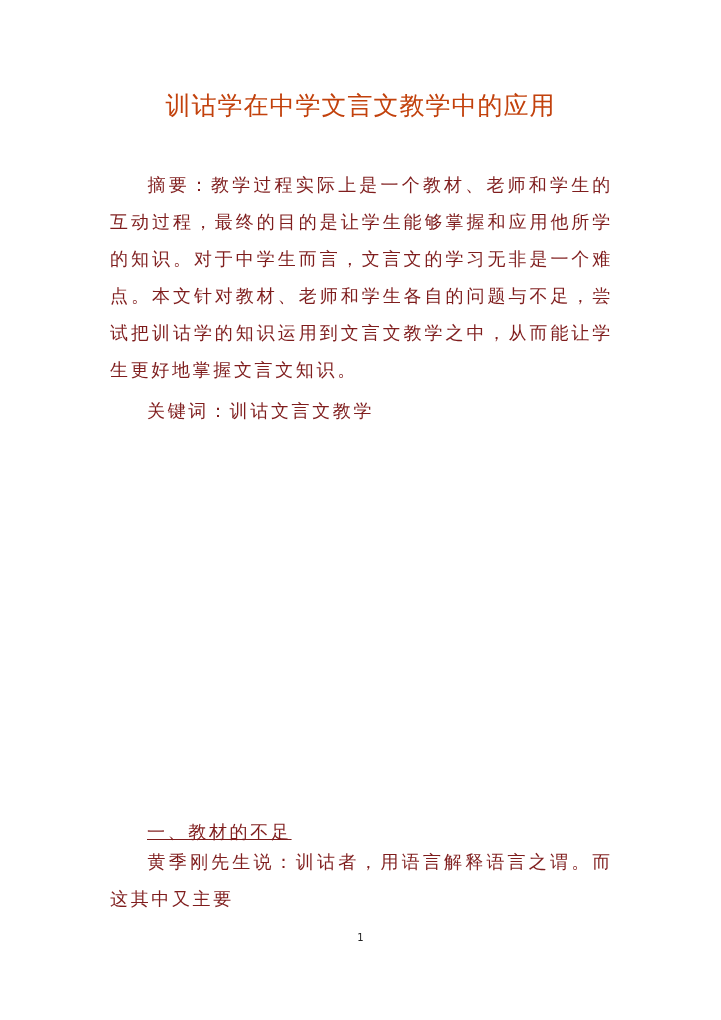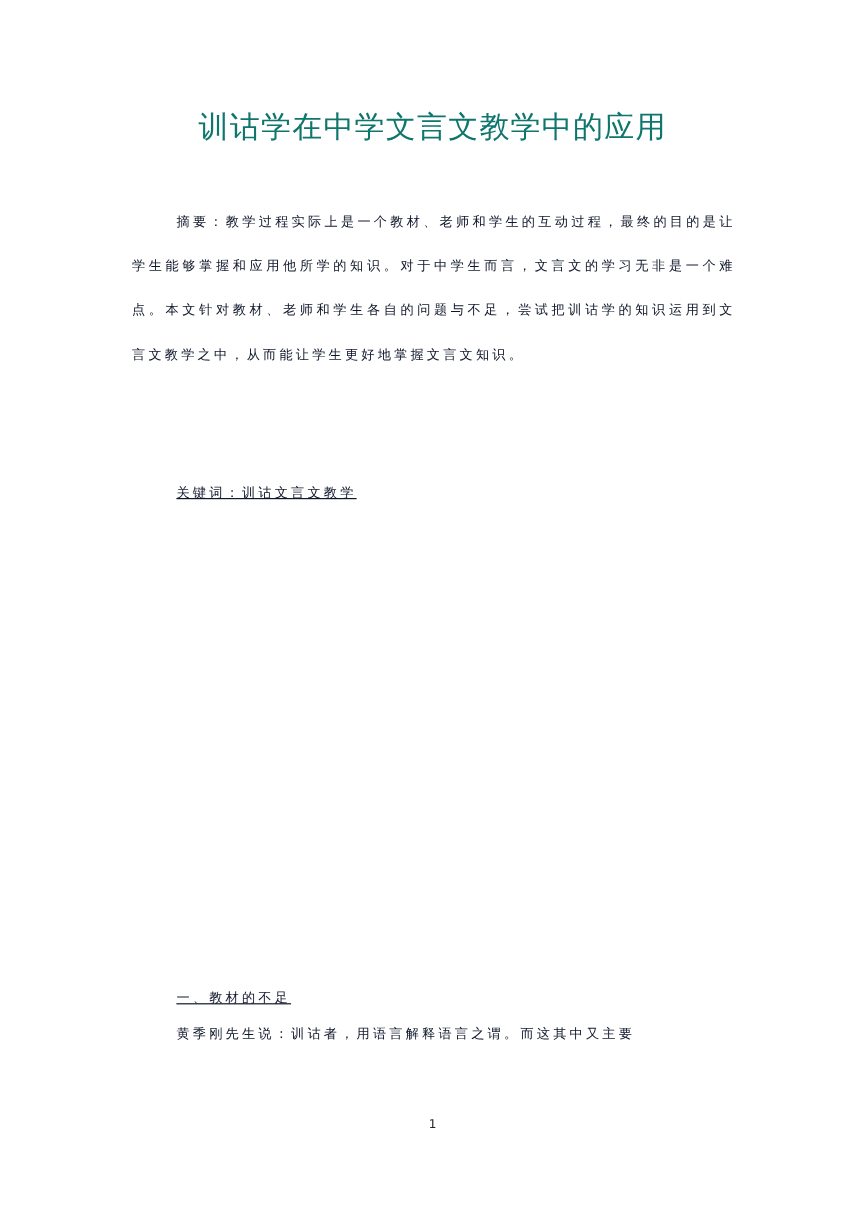--- a/index.html
+++ b/index.html
@@ -24,39 +24,39 @@
     }
     .title {
       position: absolute;
       top: 88px;
       left: 0;
       width: 721px;
       text-align: center;
       font-size: 25px;
       line-height: 36px;
       letter-spacing: 1px;
-      color: #0f766e;
+      color: #c2410c;
     }
     .body-text {
       position: absolute;
       left: 110px;
       width: 503px;
-      font-size: 11px;
+      font-size: 18px;
       line-height: 37px;
       letter-spacing: 2.65px;
       text-align: justify;
       text-align-last: left;
-      color: #0f172a;
+      color: #7f1d1d;
     }
     .body-text .indent {
       display: inline-block;
       width: 37px;
     }
     .p-abstract { top: 166px; }
-    .p-keywords { top: 392px; text-decoration: underline; }
+    .p-keywords { top: 392px; }
     .p-intro    { top: 466px; }
     .p-heading1 { top: 813px; text-decoration: underline; }
     .p-para1    { top: 843px; }
     .page-number {
       position: absolute;
       top: 932px;
       left: 0;
       width: 721px;
       text-align: center;
       font-family: "DejaVu Sans", "Liberation Sans", sans-serif;

